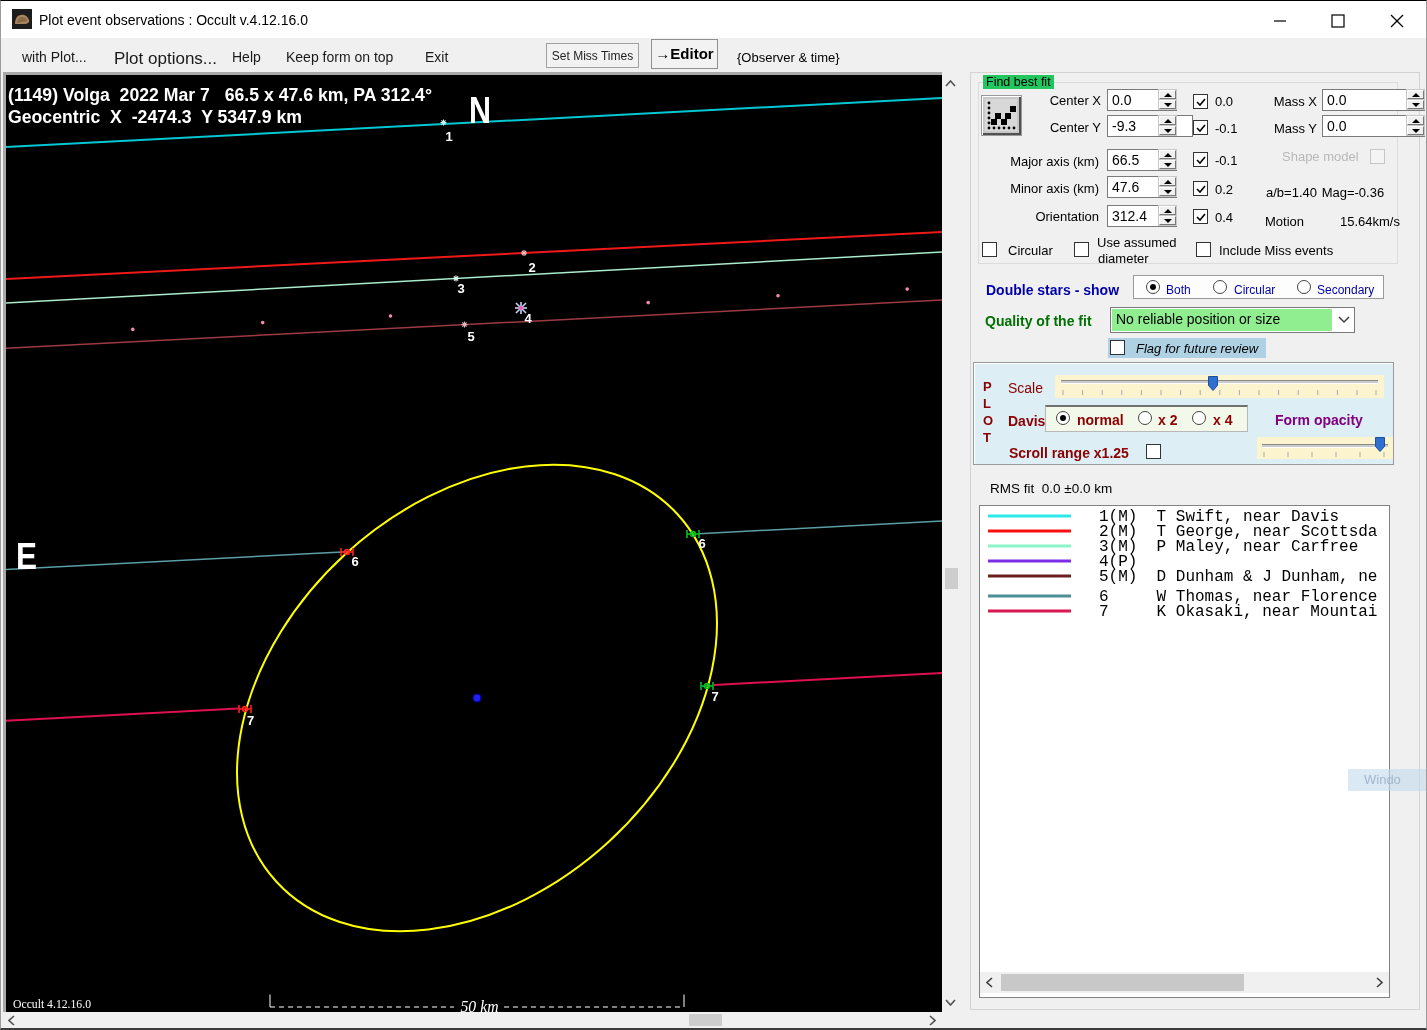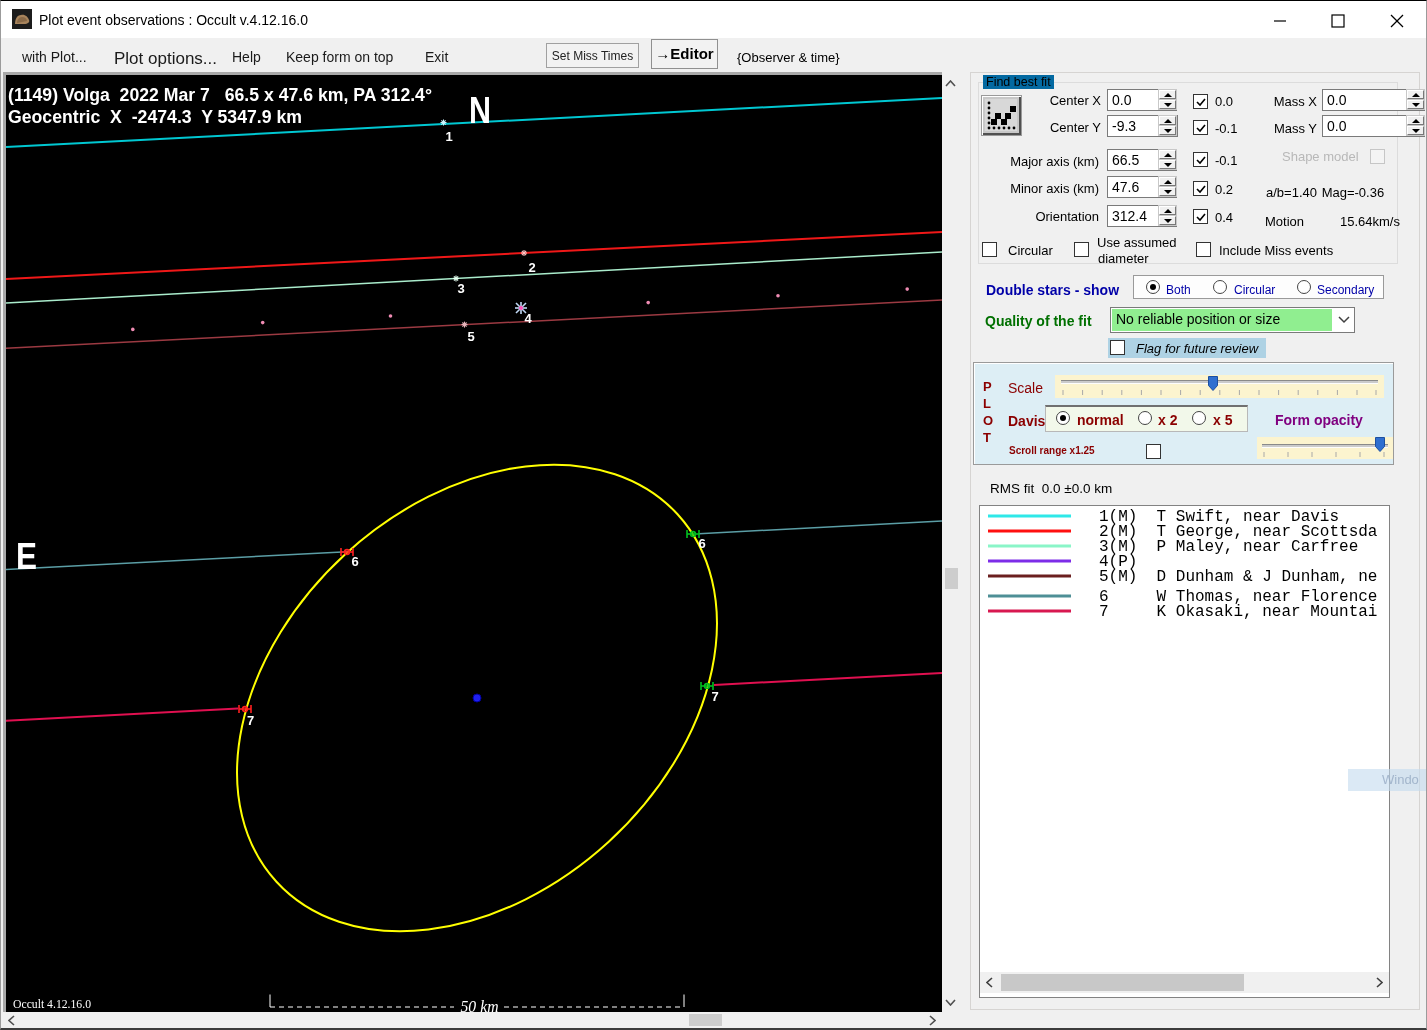--- a/index.html
+++ b/index.html
@@ -173,21 +173,21 @@
     </svg>
   <div class="abs" style="left:686px;top:2px;width:33px;height:12px;background:#cdcdcd"></div>
   <svg class="abs" style="left:926px;top:3px" width="7" height="11">
       <polyline points="1,1 6,5.5 1,10" fill="none" stroke="#505050" stroke-width="1.6"></polyline>
     </svg>
 </div>
 
 <div class="abs" style="left:969px;top:71px;width:450px;height:938px;border:1px solid #d6d4d2;background:#f0f0f0"></div>
 
 <div class="abs" style="left:977px;top:81px;width:420px;height:182px;border:1px solid #dcdcdc"></div>
-<div class="lbl" style="left:982px;top:74px;background:#0369a1;padding:0 3px;font-size:12.5px">Find best fit</div>
+<div class="lbl" style="left:982px;top:74px;background:#22c55e;padding:0 3px;font-size:12.5px">Find best fit</div>
 
 <div class="abs" style="left:980px;top:94px;width:41px;height:41px;background:#c8c8c8;border:1px solid #9a9a9a;box-shadow:inset 1px 1px 0 #fff,inset -2px -2px 0 #505050">
   <svg width="39" height="39">
     <rect x="3" y="3" width="32" height="32" fill="#d8d8d8"></rect>
     <g fill="#000">
       <circle cx="7" cy="7" r="1.4"></circle>
         <circle cx="7" cy="12" r="1.4"></circle>
         <circle cx="7" cy="17" r="1.4"></circle>
         <circle cx="7" cy="22" r="1.4"></circle>
         <circle cx="7" cy="27" r="1.4"></circle>
@@ -205,21 +205,21 @@
     </g>
   </svg>
 </div>
 
 <div class="lbl" style="left:1100px;top:92px;transform:translateX(-100%)">Center X</div>
 <div class="lbl" style="left:1100px;top:119px;transform:translateX(-100%)">Center Y</div>
 <div class="lbl" style="left:1098px;top:153px;transform:translateX(-100%)">Major axis (km)</div>
 <div class="lbl" style="left:1098px;top:180px;transform:translateX(-100%)">Minor axis (km)</div>
 <div class="lbl" style="left:1098px;top:208px;transform:translateX(-100%)">Orientation</div>
 <div class="input" style="left:1106px;top:88px;width:70px;height:22px">0.0</div>
-<div class="input" style="left:1106px;top:114px;width:71px;height:22px">-9.3</div>
+<div class="input" style="left:1106px;top:114px;width:86px;height:22px">-9.3</div>
 <div class="input" style="left:1106px;top:148px;width:70px;height:22px">66.5</div>
 <div class="input" style="left:1106px;top:175px;width:70px;height:22px">47.6</div>
 <div class="input" style="left:1106px;top:204px;width:70px;height:22px">312.4</div>
 <div class="lbl" style="left:1316px;top:93px;transform:translateX(-100%)">Mass X</div>
 <div class="lbl" style="left:1316px;top:120px;transform:translateX(-100%)">Mass Y</div>
 <div class="input" style="left:1321px;top:88px;width:103px;height:22px">0.0</div>
 <div class="input" style="left:1321px;top:114px;width:103px;height:22px">0.0</div>
 <div class="lbl" style="left:1281px;top:148px;color:#b8b8b8">Shape model</div>
 <div class="abs" style="left:1369px;top:148px;width:15px;height:15px;background:#f4f4f4;border:1px solid #c6c6c6"></div>
 <div class="lbl" style="left:1265px;top:184px">a/b=1.40  Mag=-0.36</div>
@@ -319,39 +319,39 @@
 </div>
 <div class="abs" style="left:1007px;top:412px;font-size:14px;font-weight:bold;color:#8b0000">Davis</div>
 <div class="abs" style="left:1044px;top:404px;width:203px;height:27px;background:#f2f8ea;border:1px solid #b8b8b8;border-top:2px solid #707070"></div>
 <div class="radio" style="left:1055px;top:410px">
     <div class="dot"></div>
   </div>
 <div class="abs" style="left:1076px;top:411px;font-size:14px;font-weight:bold;color:#8b0000">normal</div>
 <div class="radio" style="left:1137px;top:410px"></div>
 <div class="abs" style="left:1157px;top:411px;font-size:14px;font-weight:bold;color:#8b0000">x 2</div>
 <div class="radio" style="left:1191px;top:410px"></div>
-<div class="abs" style="left:1212px;top:411px;font-size:14px;font-weight:bold;color:#8b0000">x 5</div>
+<div class="abs" style="left:1212px;top:411px;font-size:14px;font-weight:bold;color:#8b0000">x 4</div>
 <div class="abs" style="left:1274px;top:411px;font-size:14px;font-weight:bold;color:#800080">Form opacity</div>
 <div class="abs" style="left:1256px;top:436px;width:136px;height:22px;background:#fcf4cf">
   <div class="abs" style="left:5px;top:7px;width:126px;height:4px;background:#cbcbcb;border-top:1px solid #8a8a8a;border-bottom:1px solid #fdfdfd"></div>
   <svg class="abs" style="left:0;top:14px" width="136" height="8">
     <g stroke="#a8a8a8" stroke-width="1">
         <line x1="7" y1="1" x2="7" y2="6"></line>
         <line x1="31" y1="1" x2="31" y2="6"></line>
         <line x1="55" y1="1" x2="55" y2="6"></line>
         <line x1="79" y1="1" x2="79" y2="6"></line>
         <line x1="103" y1="1" x2="103" y2="6"></line>
         <line x1="127" y1="1" x2="127" y2="6"></line>
       </g>
   </svg>
   <svg class="abs" style="left:118px;top:0px" width="10" height="15">
       <path d="M0.5 0.5 h9 v9 l-4.5 5 l-4.5 -5 z" fill="#2f6fd0" stroke="#1c4fa0"></path>
     </svg>
 </div>
-<div class="abs" style="left:1008px;top:444px;font-size:10px;font-weight:bold;color:#8b0000">Scroll range x1.25</div>
+<div class="abs" style="left:1008px;top:444px;font-size:14px;font-weight:bold;color:#8b0000">Scroll range x1.25</div>
 <div class="cb" style="left:1145px;top:443px"></div>
 
 <div class="abs" style="left:989px;top:480px;font-size:13.5px;color:#000">RMS fit&nbsp; 0.0 ±0.0 km</div>
 
 <div class="abs" style="left:978px;top:504px;width:411px;height:493px;background:#fff;border:1px solid #828282"></div>
 <svg class="abs" style="left:979px;top:505px" width="409" height="465" font-family="Liberation Mono,monospace" font-size="16">
   <g stroke-width="3">
     <line x1="8" y1="10" x2="91" y2="10" stroke="#2ee8e8"></line>
     <line x1="8" y1="25" x2="91" y2="25" stroke="#ff1010"></line>
     <line x1="8" y1="40" x2="91" y2="40" stroke="#8af5c8"></line>
@@ -374,21 +374,21 @@
 <div class="abs" style="left:979px;top:971px;width:409px;height:21px;background:#f0f0f0">
   <svg class="abs" style="left:6px;top:5px" width="7" height="11">
       <polyline points="6,1 1,5.5 6,10" fill="none" stroke="#404040" stroke-width="1.6"></polyline>
     </svg>
   <div class="abs" style="left:21px;top:2px;width:243px;height:17px;background:#c8c8c8"></div>
   <svg class="abs" style="left:396px;top:5px" width="7" height="11">
       <polyline points="1,1 6,5.5 1,10" fill="none" stroke="#404040" stroke-width="1.6"></polyline>
     </svg>
 </div>
 
-<div class="abs" style="left:1347px;top:768px;width:80px;height:22px;background:rgba(195,218,238,0.6);color:rgba(150,170,195,0.8);font-size:13px;padding:3px 0 0 34px">Windo</div>
+<div class="abs" style="left:1347px;top:768px;width:80px;height:22px;background:rgba(195,218,238,0.6);color:rgba(150,170,195,0.8);font-size:13px;padding:3px 0 0 16px">Windo</div>
 
 <div class="spin" style="left:1158px;top:89px">
     <div class="spinbtn">
       <div class="tri-up"></div>
     </div>
     <div class="spinbtn" style="margin-top:1px">
       <div class="tri-dn"></div>
     </div>
   </div>
 <div class="spin" style="left:1158px;top:115px">

